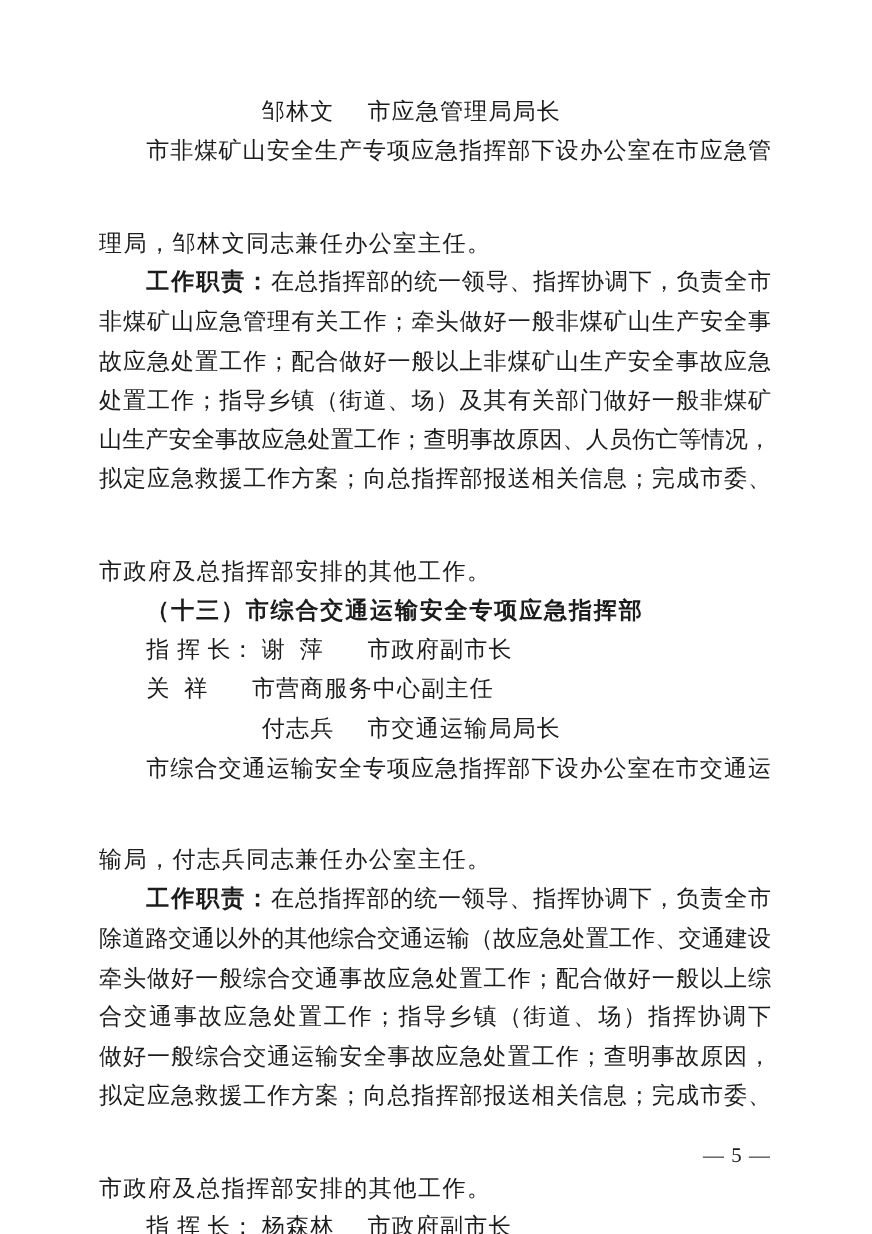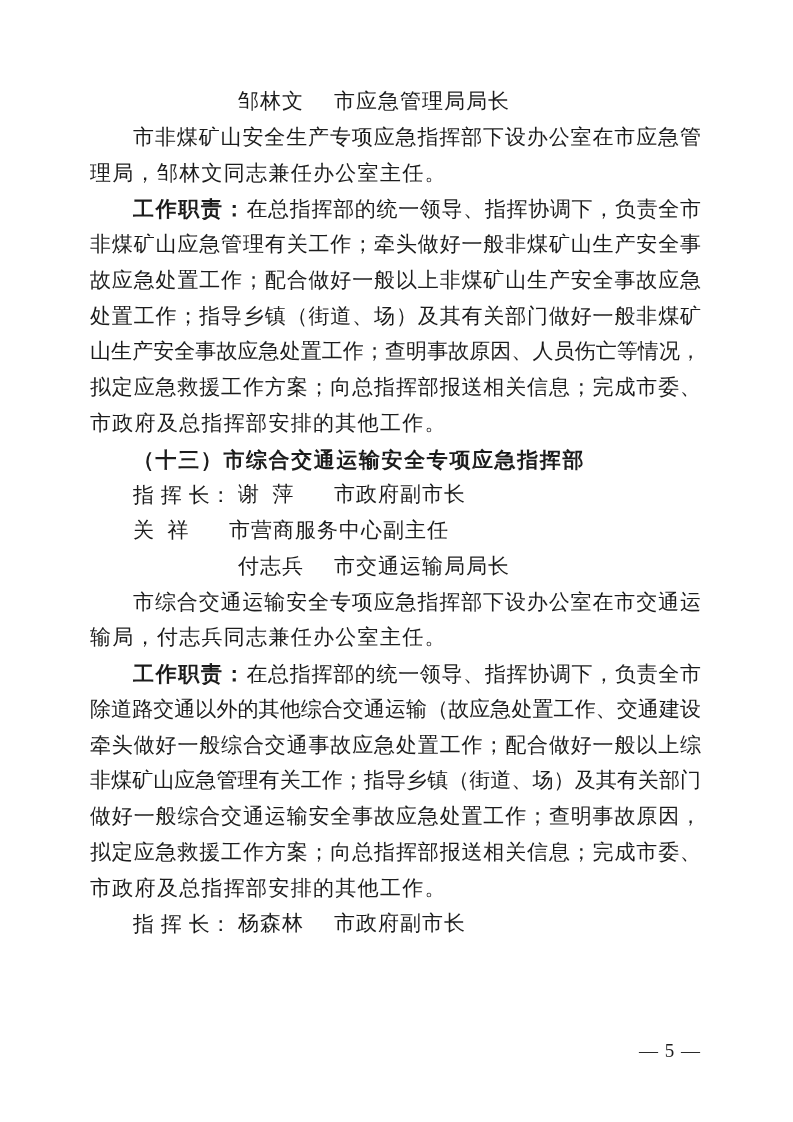--- a/index.html
+++ b/index.html
@@ -21,21 +21,21 @@
     line-height:35.75px;
     font-size:21px;
     white-space:normal;
   }
   
   .j{
     text-align:justify;
     text-align-last:justify;
   }
   .indent{text-indent:43px;}
-  .plain{letter-spacing:1.3px;}
+  .plain{letter-spacing:1.3px;margin-top:48px;}
   .heading{
     font-family:Liberation Sans, sans-serif;
     font-weight:700;
     padding-left:43px;
     letter-spacing:1.6px;
   }
   .bold-label{
     font-family:"Liberation Sans","DejaVu Sans",sans-serif;
     font-weight:700;
     letter-spacing:1px;
@@ -104,21 +104,21 @@
     </div>
 
     <div class="line j indent">市综合交通运输安全专项应急指挥部下设办公室在市交通运</div>
     <div class="line plain">输局，付志兵同志兼任办公室主任。</div>
 
     <div class="line j indent">
       <span class="bold-label">工作职责：</span><span>在总指挥部的统一领导、指挥协调下，负责全市</span>
     </div>
     <div class="line j">除道路交通以外的其他综合交通运输（故应急处置工作、交通建设</div>
     <div class="line j">牵头做好一般综合交通事故应急处置工作；配合做好一般以上综</div>
-    <div class="line j">非煤矿山应急管理有关工作；指导乡镇（街道、场）及其有关部门</div>
+    <div class="line j">合交通事故应急处置工作；指导乡镇（街道、场）指挥协调下</div>
     <div class="line j">做好一般综合交通运输安全事故应急处置工作；查明事故原因，</div>
     <div class="line j">拟定应急救援工作方案；向总指挥部报送相关信息；完成市委、</div>
     <div class="line plain">市政府及总指挥部安排的其他工作。</div>
 
 
     <div class="line official">
       <span class="label">指 挥 长：</span>
       <span class="name">杨森林</span>
       <span class="title">市政府副市长</span>
     </div>

